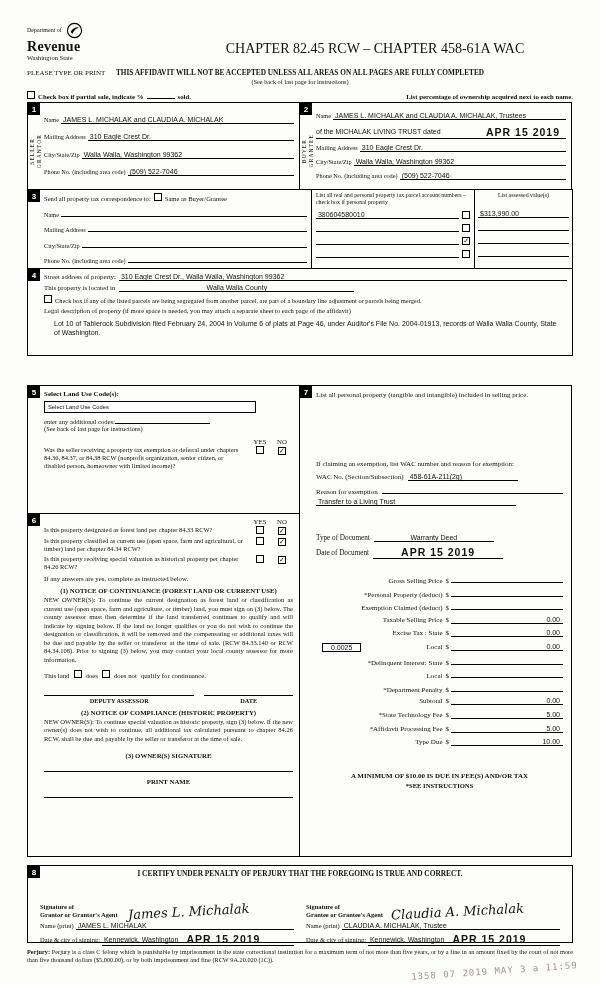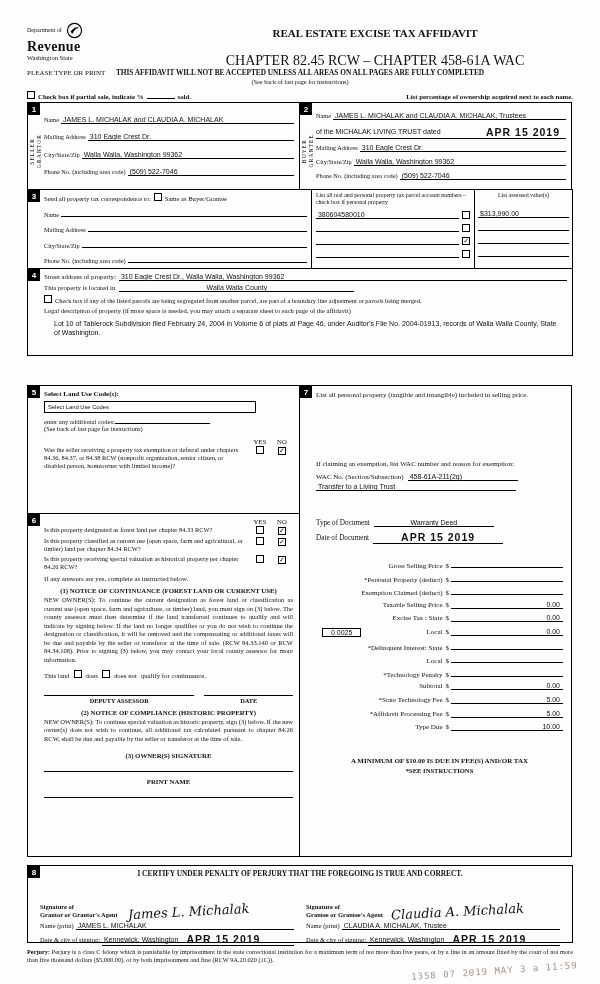--- a/index.html
+++ b/index.html
@@ -102,21 +102,20 @@
         <span>Department of</span>
         <svg viewBox="0 0 24 24">
               <circle cx="12" cy="12" r="10" fill="none" stroke="#000" stroke-width="1.6"></circle>
               <path d="M6.5 14 C9 9,15 6.5,18 8 C14.5 9,10.5 12,9.5 16.5 Z" fill="#000"></path>
             </svg>
       </div>
       <div class="rev">Revenue</div>
       <div class="ws">Washington State</div>
     </div>
     <div class="titleblk">
-      <div class="title">REAL ESTATE EXCISE TAX AFFIDAVIT</div>
       <div class="chapter">CHAPTER 82.45 RCW – CHAPTER 458-61A WAC</div>
     </div>
   </div>
 
   <div class="ptprow">
     <span class="ptp">PLEASE TYPE OR PRINT</span>
     <div class="warn">THIS AFFIDAVIT WILL NOT BE ACCEPTED UNLESS ALL AREAS ON ALL PAGES ARE FULLY COMPLETED</div>
   </div>
   <div class="seeback">(See back of last page for instructions)</div>
 
@@ -340,20 +339,24 @@
     <div class="rightcol">
       <div class="s7">
         <div class="badge">7</div>
         <div style="font-size:7px;line-height:1.3">List all personal property (tangible and intangible) included in selling price.</div>
         <div style="height:60px"></div>
         <div style="font-size:7px">If claiming an exemption, list WAC number and reason for exemption:</div>
         <div style="display:flex;align-items:baseline;margin-top:5px;font-size:7px">
           <span>WAC No. (Section/Subsection)</span>
           <span class="fill" style="width:110px;margin-left:4px">458-61A-211(2g)</span>
         </div>
+        <div style="display:flex;align-items:baseline;margin-top:5px;font-size:7px">
+          <span>Reason for exemption</span>
+          <span class="fill grow" style="margin-left:4px"></span>
+        </div>
         <div class="fill" style="margin-top:2px;width:200px">Transfer to a Living Trust</div>
         <div style="display:flex;align-items:baseline;margin-top:28px;font-size:7.2px">
           <span>Type of Document</span>
           <span class="fill c" style="width:120px;margin-left:4px">Warranty Deed</span>
         </div>
         <div style="display:flex;align-items:center;margin-top:4px;font-size:7.2px">
           <span>Date of Document</span>
           <span class="fill c" style="width:130px;margin-left:4px;border-bottom:1px solid #000"><span class="stamp">APR 15 2019</span></span>
         </div>
 
@@ -393,21 +396,21 @@
                 <span class="mlabel">*Delinquent Interest: State</span>
                 <span class="mdollar">$</span>
                 <span class="mline"></span>
               </div>
           <div class="mrow">
                 <span class="mlabel">Local</span>
                 <span class="mdollar">$</span>
                 <span class="mline"></span>
               </div>
           <div class="mrow">
-                <span class="mlabel">*Technology Penalty</span>
+                <span class="mlabel">*Department Penalty</span>
                 <span class="mdollar">$</span>
                 <span class="mline"></span>
               </div>
           <div class="mrow">
                 <span class="mlabel">Subtotal</span>
                 <span class="mdollar">$</span>
                 <span class="mline">0.00</span>
               </div>
           <div class="mrow">
                 <span class="mlabel">*State Technology Fee</span>

